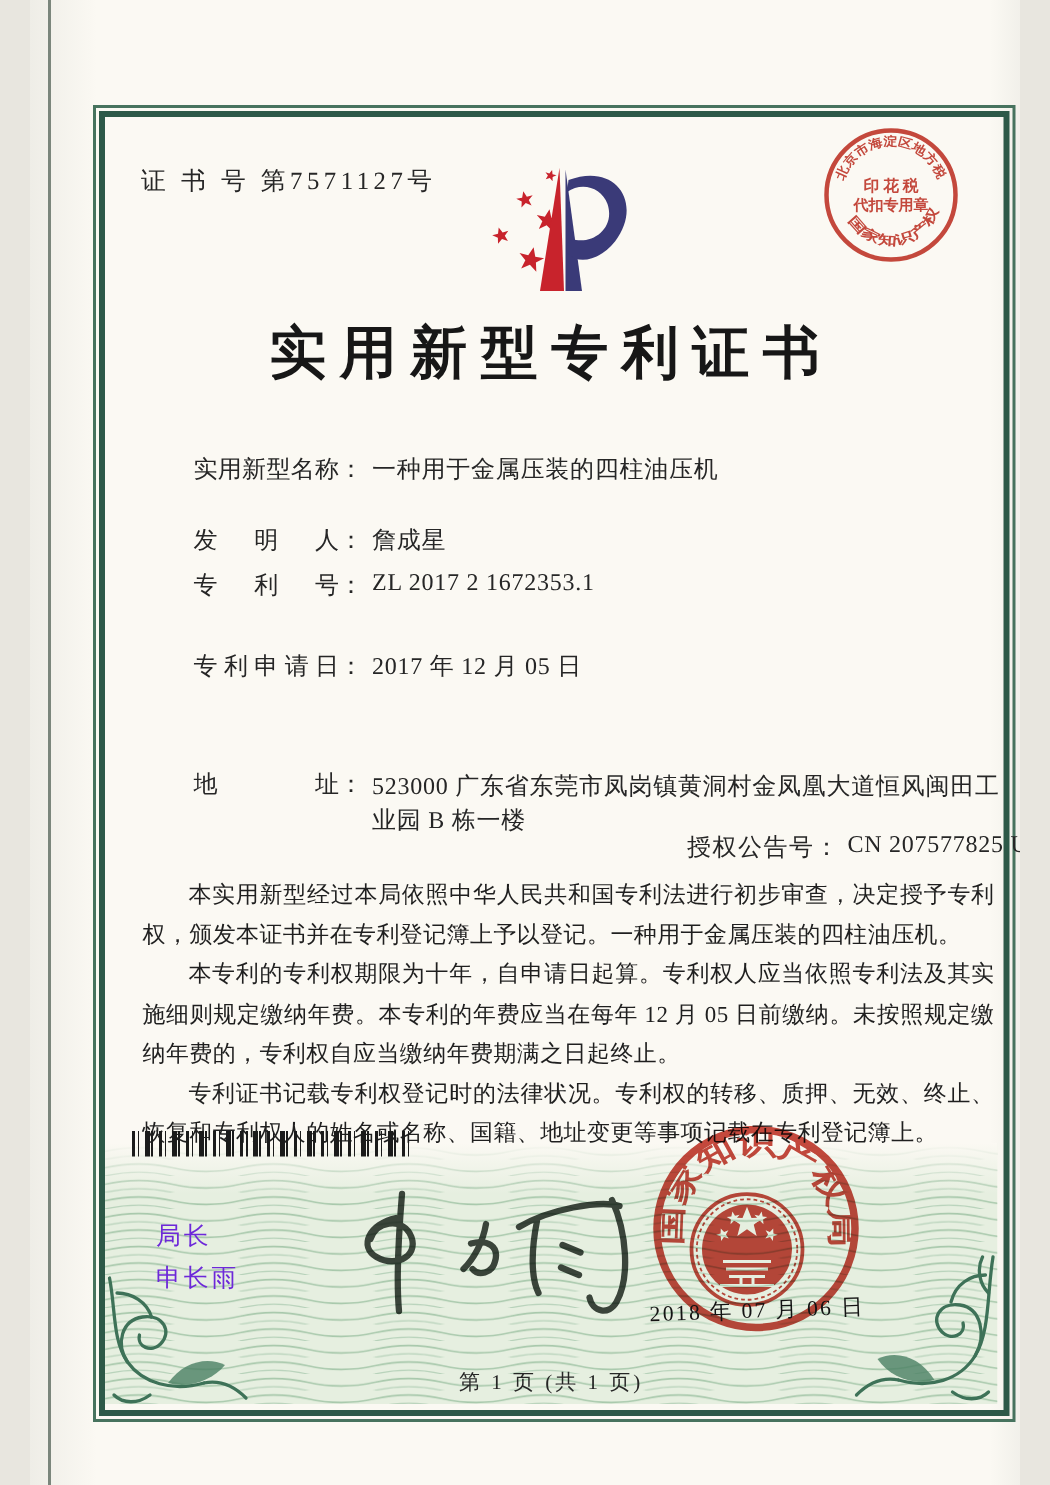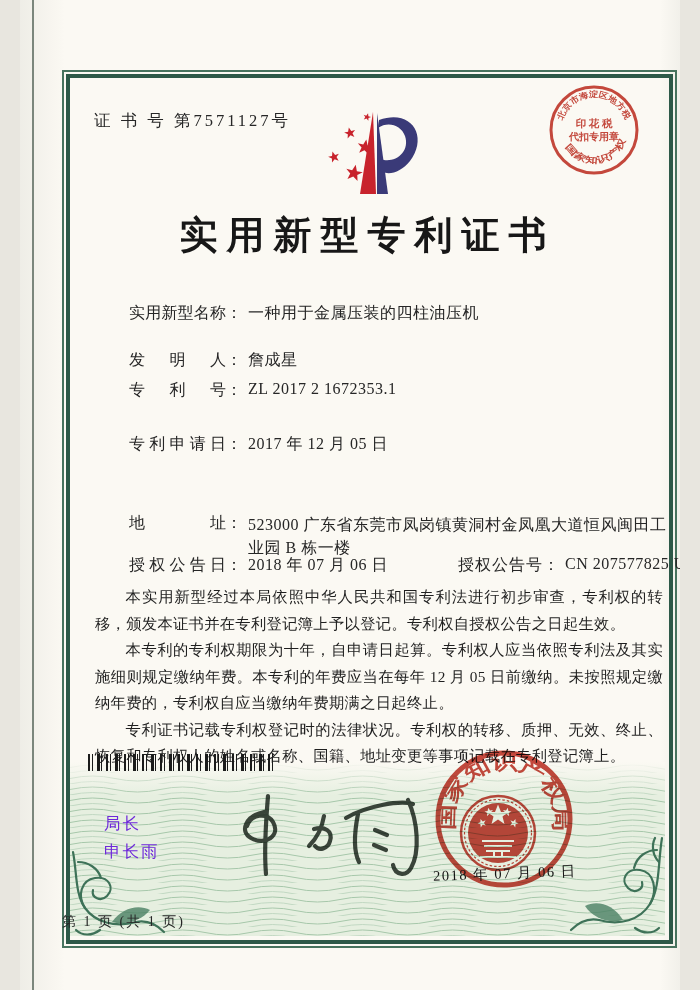--- a/index.html
+++ b/index.html
@@ -52,21 +52,21 @@
 
   .signature{position:absolute;left:192px;top:790px;z-index:5;mix-blend-mode:multiply;}
 
   .seal{position:absolute;z-index:6;mix-blend-mode:multiply;opacity:.92;}
   .seal.tax{left:524px;top:80px;}
   .seal.office{left:414px;top:749px;}
 
   .sealdate{position:absolute;left:413px;top:864px;width:160px;font-size:14.5px;letter-spacing:1.5px;
     color:#141414;transform:rotate(-2deg);z-index:7;}
 
-  .footer{position:absolute;left:42px;top:913px;width:611px;font-size:14px;letter-spacing:2px;z-index:4;}
+  .footer{position:absolute;left:42px;top:913px;width:611px;text-align:center;font-size:14px;letter-spacing:2px;z-index:4;}
 </style>
 </head>
 <body>
 
 <div class="page">
 
   <div class="edge-l"></div>
   <div class="edge-r"></div>
 
   <div class="waveband">
@@ -155,29 +155,26 @@
   </div>
   <div class="field" style="top:380px">
     <span class="flabel">专利号</span><span class="fcolon">：</span><span class="fvalue">ZL 2017 2 1672353.1</span>
   </div>
   <div class="field" style="top:434px">
     <span class="flabel">专利申请日</span><span class="fcolon">：</span><span class="fvalue">2017 年 12 月 05 日</span>
   </div>
   <div class="field" style="top:513px">
     <span class="flabel">地址</span><span class="fcolon">：</span><span class="fvalue wrap">523000 广东省东莞市凤岗镇黄洞村金凤凰大道恒风闽田工业园 B 栋一楼</span>
   </div>
-  <div class="field" style="top:555px">
-    <span class="flabel">授权公告日</span><span class="fcolon">：</span><span class="fvalue">2018 年 07 月 06 日</span>
-  </div>
   <div class="field" style="top:555px;left:404px">
     <span style="letter-spacing:1px">授权公告号</span><span class="fcolon">：</span><span class="fvalue">CN 207577825 U</span>
   </div>
 
   <div class="paras">
-    <p>本实用新型经过本局依照中华人民共和国专利法进行初步审查，专利权的转移，颁发本证书并在专利登记簿上予以登记。专利权自授权公告之日起生效。</p>
+    <p>本实用新型经过本局依照中华人民共和国专利法进行初步审查，决定授予专利权，颁发本证书并在专利登记簿上予以登记。一种用于金属压装的四柱油压机。</p>
     <p>本专利的专利权期限为十年，自申请日起算。专利权人应当依照专利法及其实施细则规定缴纳年费。本专利的年费应当在每年 12 月 05 日前缴纳。未按照规定缴纳年费的，专利权自应当缴纳年费期满之日起终止。</p>
     <p>专利证书记载专利权登记时的法律状况。专利权的转移、质押、无效、终止、恢复和专利权人的姓名或名称、国籍、地址变更等事项记载在专利登记簿上。</p>
   </div>
 
   <div class="barcode"></div>
 
   <div class="official" style="top:813px">局长</div>
   <div class="official" style="top:841px">申长雨</div>
 
   <svg class="signature" width="215" height="88" viewBox="0 0 215 88">

